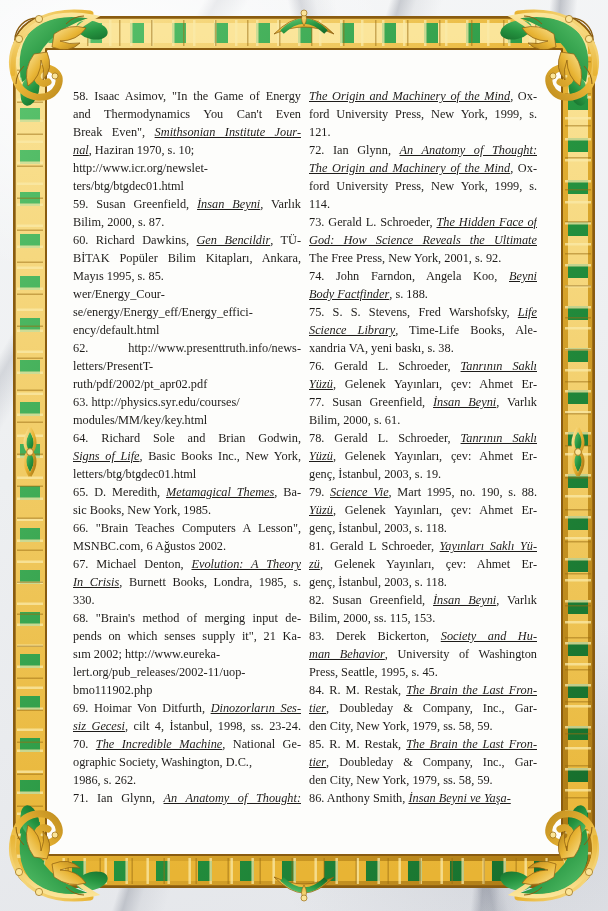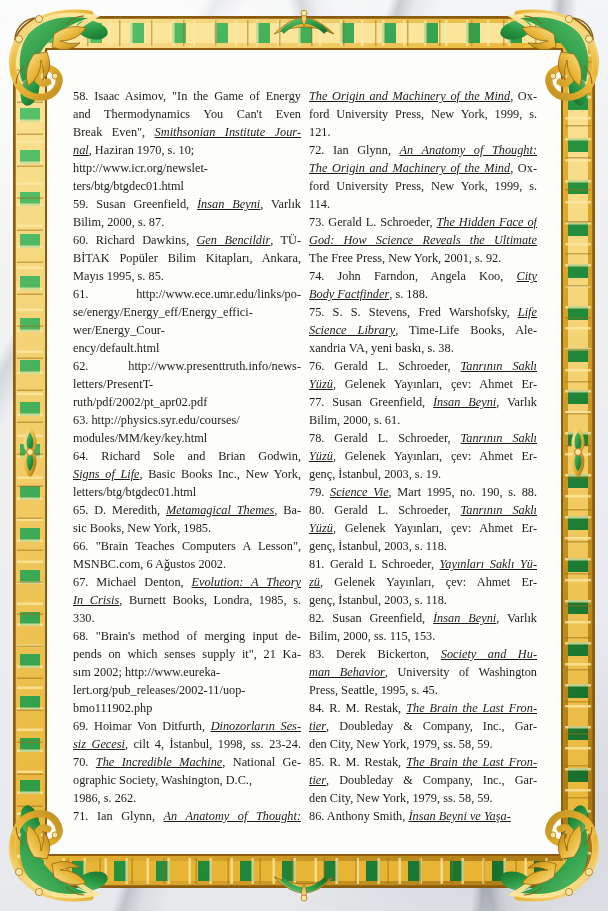--- a/index.html
+++ b/index.html
@@ -42,23 +42,22 @@
         <div class="line j"><span>and Thermodynamics You Can't Even</span></div>
         <div class="line j"><span>Break Even", </span><span class="it">Smithsonian Institute Jour-</span></div>
         <div class="line"><span class="it">nal</span><span>, Haziran 1970, s. 10;</span></div>
         <div class="line"><span>http://www.icr.org/newslet-</span></div>
         <div class="line"><span>ters/btg/btgdec01.html</span></div>
         <div class="line j"><span>59. Susan Greenfield, </span><span class="it">İnsan Beyni</span><span>, Varlık</span></div>
         <div class="line"><span>Bilim, 2000, s. 87.</span></div>
         <div class="line j"><span>60. Richard Dawkins, </span><span class="it">Gen Bencildir</span><span>, TÜ-</span></div>
         <div class="line j"><span>BİTAK Popüler Bilim Kitapları, Ankara,</span></div>
         <div class="line"><span>Mayıs 1995, s. 85.</span></div>
-        <div class="line j"><span>61. http://www.ece.umr.edu/links/po-</span></div>
+        <div class="line"><span>wer/Energy_Cour-</span></div>
         <div class="line j"><span>se/energy/Energy_eff/Energy_effici-</span></div>
-        <div class="line"><span>wer/Energy_Cour-</span></div>
         <div class="line"><span>ency/default.html</span></div>
         <div class="line j"><span>62. http://www.presenttruth.info/news-</span></div>
         <div class="line"><span>letters/PresentT-</span></div>
         <div class="line"><span>ruth/pdf/2002/pt_apr02.pdf</span></div>
         <div class="line"><span>63. http://physics.syr.edu/courses/</span></div>
         <div class="line"><span>modules/MM/key/key.html</span></div>
         <div class="line j"><span>64. Richard Sole and Brian Godwin,</span></div>
         <div class="line j"><span class="it">Signs of Life</span><span>, Basic Books Inc., New York,</span></div>
         <div class="line"><span>letters/btg/btgdec01.html</span></div>
         <div class="line j"><span>65. D. Meredith, </span><span class="it">Metamagical Themes</span><span>, Ba-</span></div>
@@ -84,34 +83,33 @@
         <div class="line j"><span class="it">The Origin and Machinery of the Mind</span><span>, Ox-</span></div>
         <div class="line j"><span>ford University Press, New York, 1999, s.</span></div>
         <div class="line"><span>121.</span></div>
         <div class="line j"><span>72. Ian Glynn, </span><span class="it">An Anatomy of Thought:</span></div>
         <div class="line j"><span class="it">The Origin and Machinery of the Mind</span><span>, Ox-</span></div>
         <div class="line j"><span>ford University Press, New York, 1999, s.</span></div>
         <div class="line"><span>114.</span></div>
         <div class="line j"><span>73. Gerald L. Schroeder, </span><span class="it">The Hidden Face of</span></div>
         <div class="line j"><span class="it">God: How Science Reveals the Ultimate Truth,</span></div>
         <div class="line"><span>The Free Press, New York, 2001, s. 92.</span></div>
-        <div class="line j"><span>74. John Farndon, Angela Koo, </span><span class="it">City</span></div>
+        <div class="line j"><span>74. John Farndon, Angela Koo, </span><span class="it">Beyni</span></div>
         <div class="line"><span class="it">Body Factfinder</span><span>, s. 188.</span></div>
         <div class="line j"><span>75. S. S. Stevens, Fred Warshofsky, </span><span class="it">Life</span></div>
         <div class="line j"><span class="it">Science Library</span><span>, Time-Life Books, Ale-</span></div>
         <div class="line"><span>xandria VA, yeni baskı, s. 38.</span></div>
         <div class="line j"><span>76. Gerald L. Schroeder, </span><span class="it">Tanrının Saklı</span></div>
         <div class="line j"><span class="it">Yüzü</span><span>, Gelenek Yayınları, çev: Ahmet Er-</span></div>
         <div class="line j"><span>77. Susan Greenfield, </span><span class="it">İnsan Beyni</span><span>, Varlık</span></div>
         <div class="line"><span>Bilim, 2000, s. 61.</span></div>
         <div class="line j"><span>78. Gerald L. Schroeder, </span><span class="it">Tanrının Saklı</span></div>
         <div class="line j"><span class="it">Yüzü</span><span>, Gelenek Yayınları, çev: Ahmet Er-</span></div>
         <div class="line"><span>genç, İstanbul, 2003, s. 19.</span></div>
         <div class="line j"><span>79. </span><span class="it">Science Vie</span><span>, Mart 1995, no. 190, s. 88.</span></div>
-        <div class="line j"><span>80. Gerald L. Schroeder, </span><span class="it">Tanrının Saklı</span></div>
         <div class="line j"><span class="it">Yüzü</span><span>, Gelenek Yayınları, çev: Ahmet Er-</span></div>
         <div class="line"><span>genç, İstanbul, 2003, s. 118.</span></div>
         <div class="line j"><span>81. Gerald L Schroeder, </span><span class="it">Yayınları Saklı Yü-</span></div>
         <div class="line j"><span class="it">zü</span><span>, Gelenek Yayınları, çev: Ahmet Er-</span></div>
         <div class="line"><span>genç, İstanbul, 2003, s. 118.</span></div>
         <div class="line j"><span>82. Susan Greenfield, </span><span class="it">İnsan Beyni</span><span>, Varlık</span></div>
         <div class="line"><span>Bilim, 2000, ss. 115, 153.</span></div>
         <div class="line j"><span>83. Derek Bickerton, </span><span class="it">Society and Hu-</span></div>
         <div class="line j"><span class="it">man Behavior</span><span>, University of Washington</span></div>
         <div class="line"><span>Press, Seattle, 1995, s. 45.</span></div>

